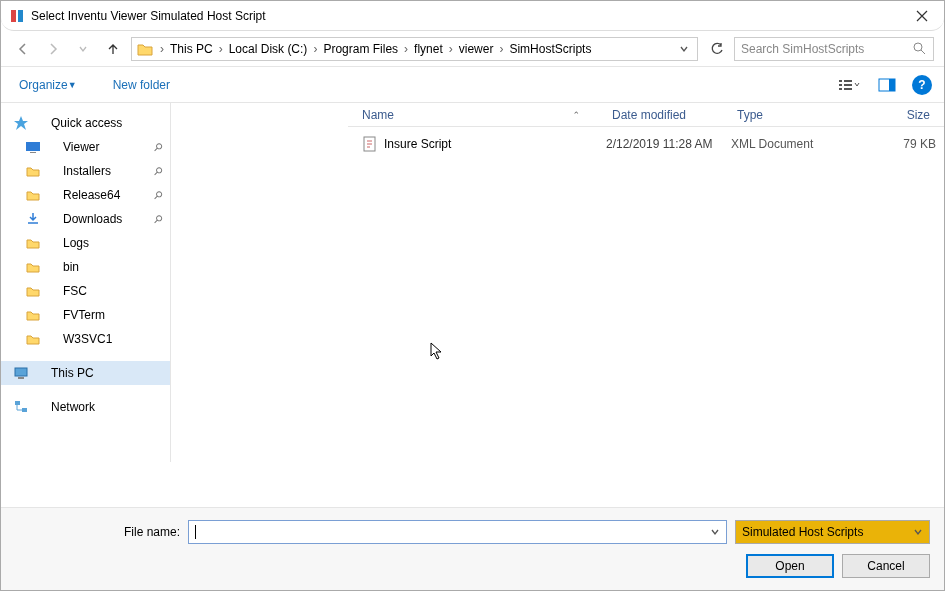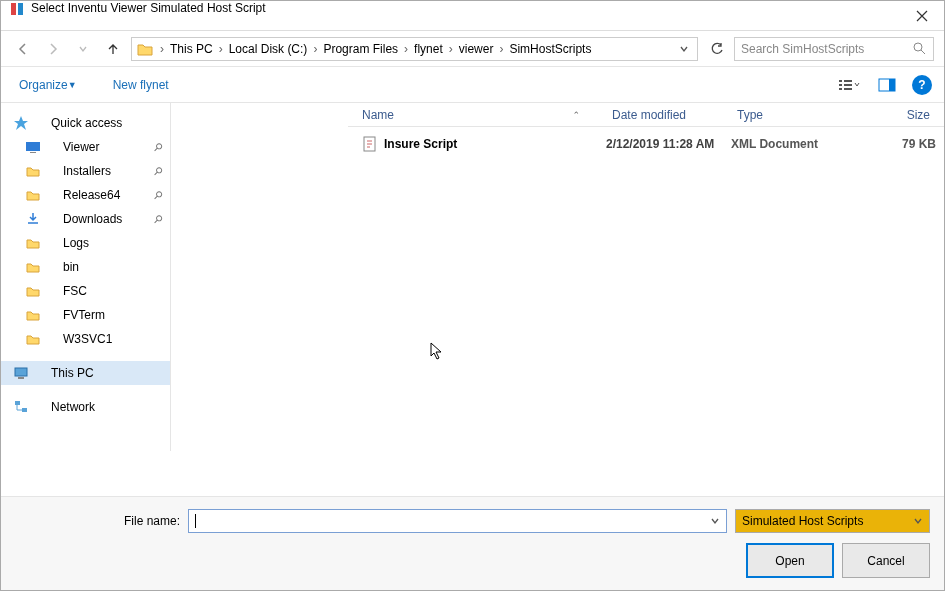--- a/index.html
+++ b/index.html
@@ -1,18 +1,18 @@
 <!DOCTYPE html>
 <html><head>
 <meta charset="utf-8">
 <style>
 * { margin: 0; padding: 0; box-sizing: border-box; font-family: "Segoe UI", Tahoma, sans-serif; font-size: 12px; }
 body { background: #fff; width: 945px; height: 591px; border: 1px solid #aaa; display: flex; flex-direction: column; overflow: hidden; }
 
-.titlebar { height: 30px; display: flex; padding: 0 0 0 8px; border-bottom: 1px solid #ddd; }
+.titlebar { height: 30px; display: flex; align-items: center; padding: 0 0 0 8px; border-bottom: 1px solid #ddd; border-radius: 13px; }
 .titlebar .app-icon { width: 16px; height: 16px; margin-right: 6px; }
 .titlebar .title { flex: 1; color: #000; }
 .titlebar .close-btn { width: 45px; height: 30px; display: flex; align-items: center; justify-content: center; font-size: 14px; }
 
 .navbar { height: 36px; display: flex; align-items: center; padding: 0 10px; gap: 6px; border-bottom: 1px solid #e5e5e5; }
 .nav-arrow { width: 24px; height: 24px; display: flex; align-items: center; justify-content: center; color: #888; }
 .nav-arrow.enabled { color: #333; }
 .breadcrumb { flex: 1; border: 1px solid #ccc; height: 24px; display: flex; align-items: center; padding: 0 4px; }
 .breadcrumb .folder-icon { width: 18px; height: 18px; margin-right: 4px; }
 .breadcrumb .crumb { padding: 0 4px; }
@@ -41,37 +41,37 @@
 .side-group-gap { height: 10px; }
 
 .content { flex: 1; display: flex; flex-direction: column; align-items: flex-end; }
 .col-headers { height: 24px; display: flex; align-items: center; border-bottom: 1px solid #e5e5e5; padding: 0 8px; color: #3b5b8e; }
 .col-headers .col { padding: 0 6px; }
 .col-name { width: 250px; display: flex; align-items: center; gap: 40px; }
 .col-name .sort { font-size: 9px; color: #666; margin-left: auto; margin-right: 20px; }
 .col-date { width: 125px; }
 .col-type { width: 125px; }
 .col-size { width: 80px; text-align: right; }
-.rows { flex: 1; padding: 6px 8px; font-weight: bold; }
+.rows { flex: 1; padding: 6px 8px; }
 .row { height: 22px; display: flex; align-items: center; }
 .row .rname { width: 250px; display: flex; align-items: center; gap: 6px; padding-left: 6px; }
 .row .rdate { width: 125px; color: #404040; }
 .row .rtype { width: 125px; color: #555; }
 .row .rsize { width: 80px; text-align: right; color: #555; }
 .file-icon { width: 16px; height: 16px; }
 
 .footer { border-top: 1px solid #e5e5e5; padding: 12px 14px; background: #f7f7f7; margin-top: 45px; }
 .footer-row1 { display: flex; align-items: center; gap: 8px; margin-bottom: 10px; }
 .footer-row1 .lbl { width: 165px; text-align: right; }
 .footer-row1 .file-input { flex: 1; height: 24px; border: 1px solid #7a9fd4; padding: 0 6px; display: flex; align-items: center; position: relative; background: #fff; }
 .footer-row1 .file-input .caret { margin-left: auto; color: #555; }
 .filter-select { width: 195px; height: 24px; border: 1px solid #aaa; display: flex; align-items: center; padding: 0 6px; background: #eab308; }
 .filter-select .caret { margin-left: auto; color: #555; }
 .footer-row2 { display: flex; justify-content: flex-end; gap: 8px; }
-.btn { width: 88px; height: 35px; border: 1px solid #aaa; background: #e9e9e9; display: flex; align-items: center; justify-content: center; }
+.btn { width: 88px; height: 24px; border: 1px solid #aaa; background: #e9e9e9; display: flex; align-items: center; justify-content: center; }
 .btn.primary { border: 1px solid #0078d7; box-shadow: inset 0 0 0 1px #0078d7; }
 
 .cursor-arrow { position: absolute; left: 430px; top: 342px; pointer-events: none; }
 
 svg { display: block; }
 </style>
 </head>
 <body>
 
 <div class="titlebar">
@@ -153,21 +153,21 @@
   </div>
 </div>
 
 <div class="toolbar">
   <div class="tl-btn">
     <span>Organize</span>
     <span class="caret">▼</span>
   </div>
   <div style="width:24px"></div>
   <div class="tl-btn">
-    <span>New flynet</span>
+    <span>New folder</span>
   </div>
   <div class="spacer"></div>
   <div class="view-btn">
     <svg width="22" height="14">
         <rect x="1" y="2" width="3" height="2" fill="#555"></rect>
         <rect x="1" y="6" width="3" height="2" fill="#555"></rect>
         <rect x="1" y="10" width="3" height="2" fill="#555"></rect>
         <rect x="6" y="2" width="8" height="2" fill="#555"></rect>
         <rect x="6" y="6" width="8" height="2" fill="#555"></rect>
         <rect x="6" y="10" width="8" height="2" fill="#555"></rect>

